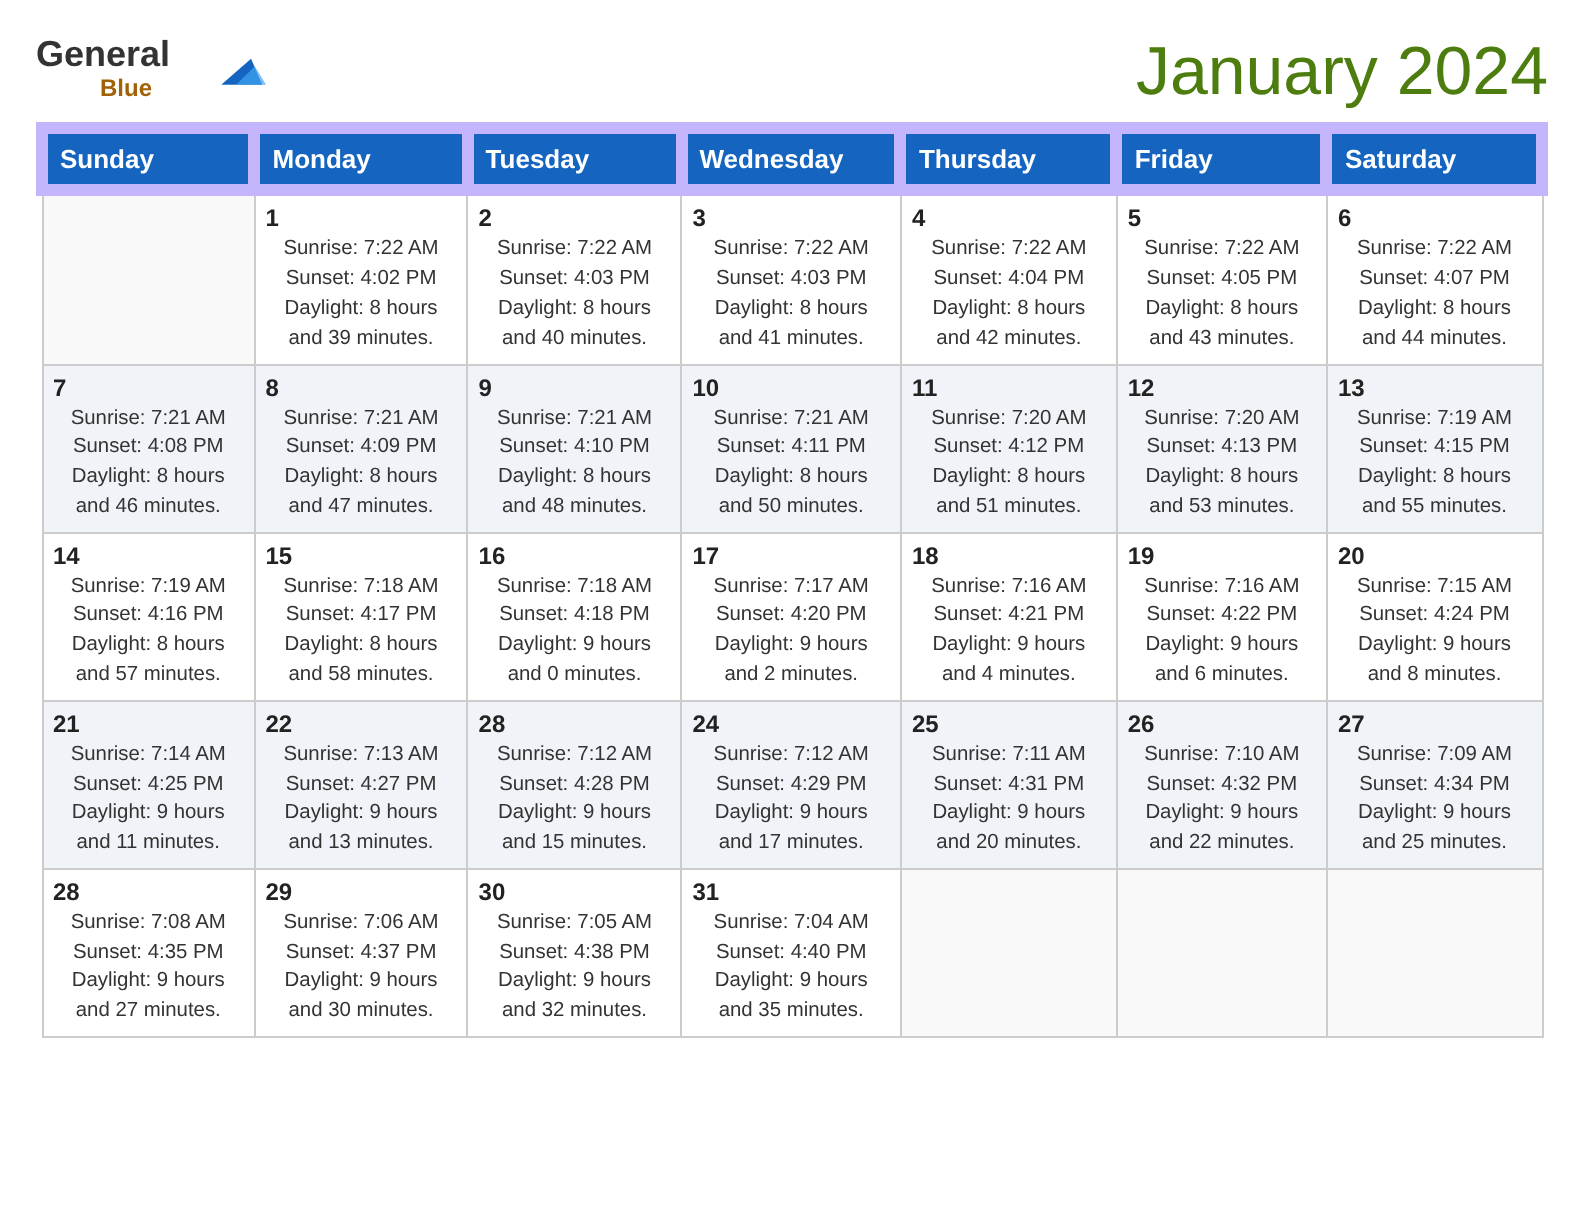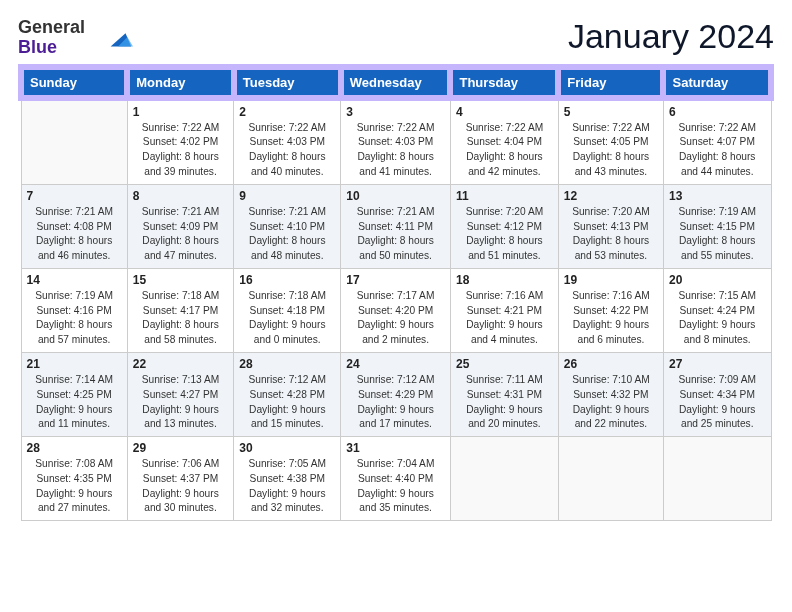--- a/index.html
+++ b/index.html
@@ -31,36 +31,37 @@
       display: flex;
       flex-direction: column;
       line-height: 1.1;
     }
     .logo-general {
       font-size: 18px;
       font-weight: bold;
       color: #333;
     }
     .logo-blue {
-      font-size: 18px;
-      font-weight: bold;
-      color: #4c1d95;
+      font-size: 12px;
+      font-weight: bold;
+      color: #a16207;
+      margin-left: 32px;
     }
     .logo-icon {
       width: 28px;
       height: 28px;
       margin-left: 4px;
     }
     .title-block {
       text-align: right;
     }
     .month-year {
       font-size: 34px;
       font-weight: 300;
-      color: #0f172a;
+      color: #4d7c0f;
       line-height: 1.1;
     }
     .location {
       font-size: 15px;
       color: #444;
       margin-top: 2px;
     }
     .calendar {
       width: 100%;
       border-collapse: collapse;

